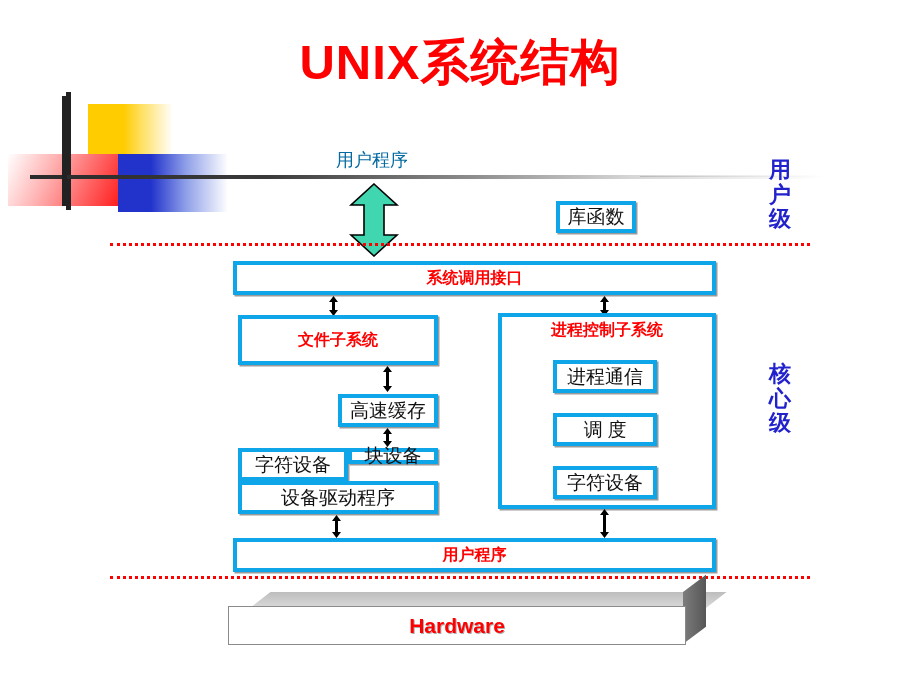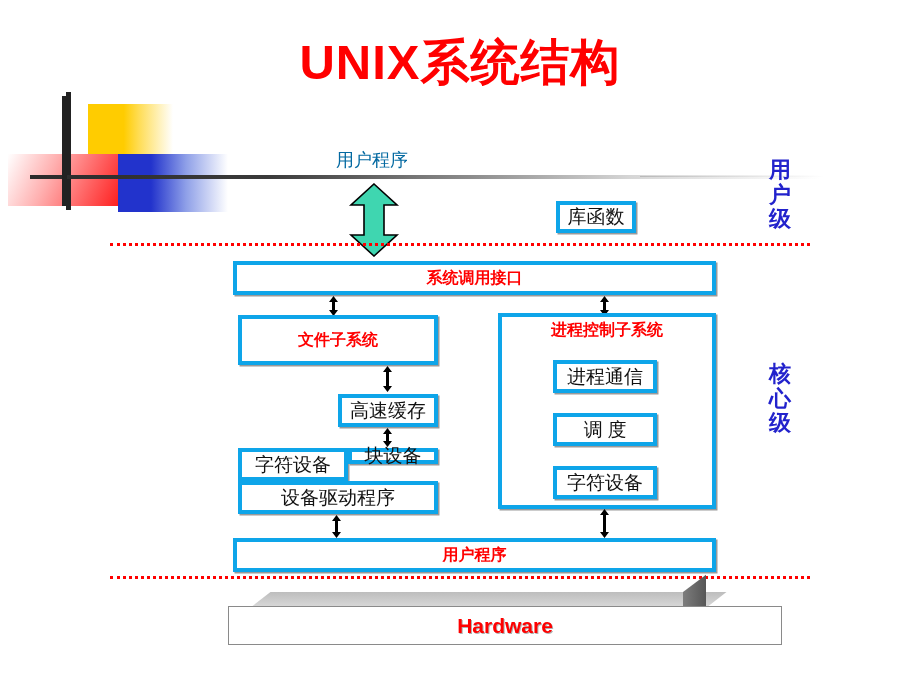--- a/index.html
+++ b/index.html
@@ -100,21 +100,21 @@
   .barrow{position:absolute;width:13px;}
 
   
   .hw-wrap{position:absolute;left:228px;top:592px;width:500px;height:56px;}
   .hw-top{position:absolute;left:22px;top:0;width:456px;height:16px;
     background:linear-gradient(to bottom,#bdbdbd,#dadada);
     transform:skewX(-52deg);transform-origin:bottom left;}
   .hw-right{position:absolute;left:455px;top:0px;width:23px;height:52px;
     background:linear-gradient(to right,#7d7d7d,#565656);
     transform:skewY(-37deg);transform-origin:top left;}
-  .hw-face{position:absolute;left:0px;top:14px;width:554px;height:39px;
+  .hw-face{position:absolute;left:0px;top:14px;width:458px;height:39px;
     background:#ffffff;border:1px solid #8a8a8a;box-sizing:border-box;
     box-shadow:inset 0 0 0 1px #ffffff;
     display:flex;align-items:center;justify-content:center;}
   .hw-label{color:#ff0000;font-weight:bold;font-size:21px;
     font-family:"Liberation Sans","DejaVu Sans",sans-serif;
     text-shadow:1px 1px 0 #b0b0b0;}
 </style>
 </head>
 <body>
 

